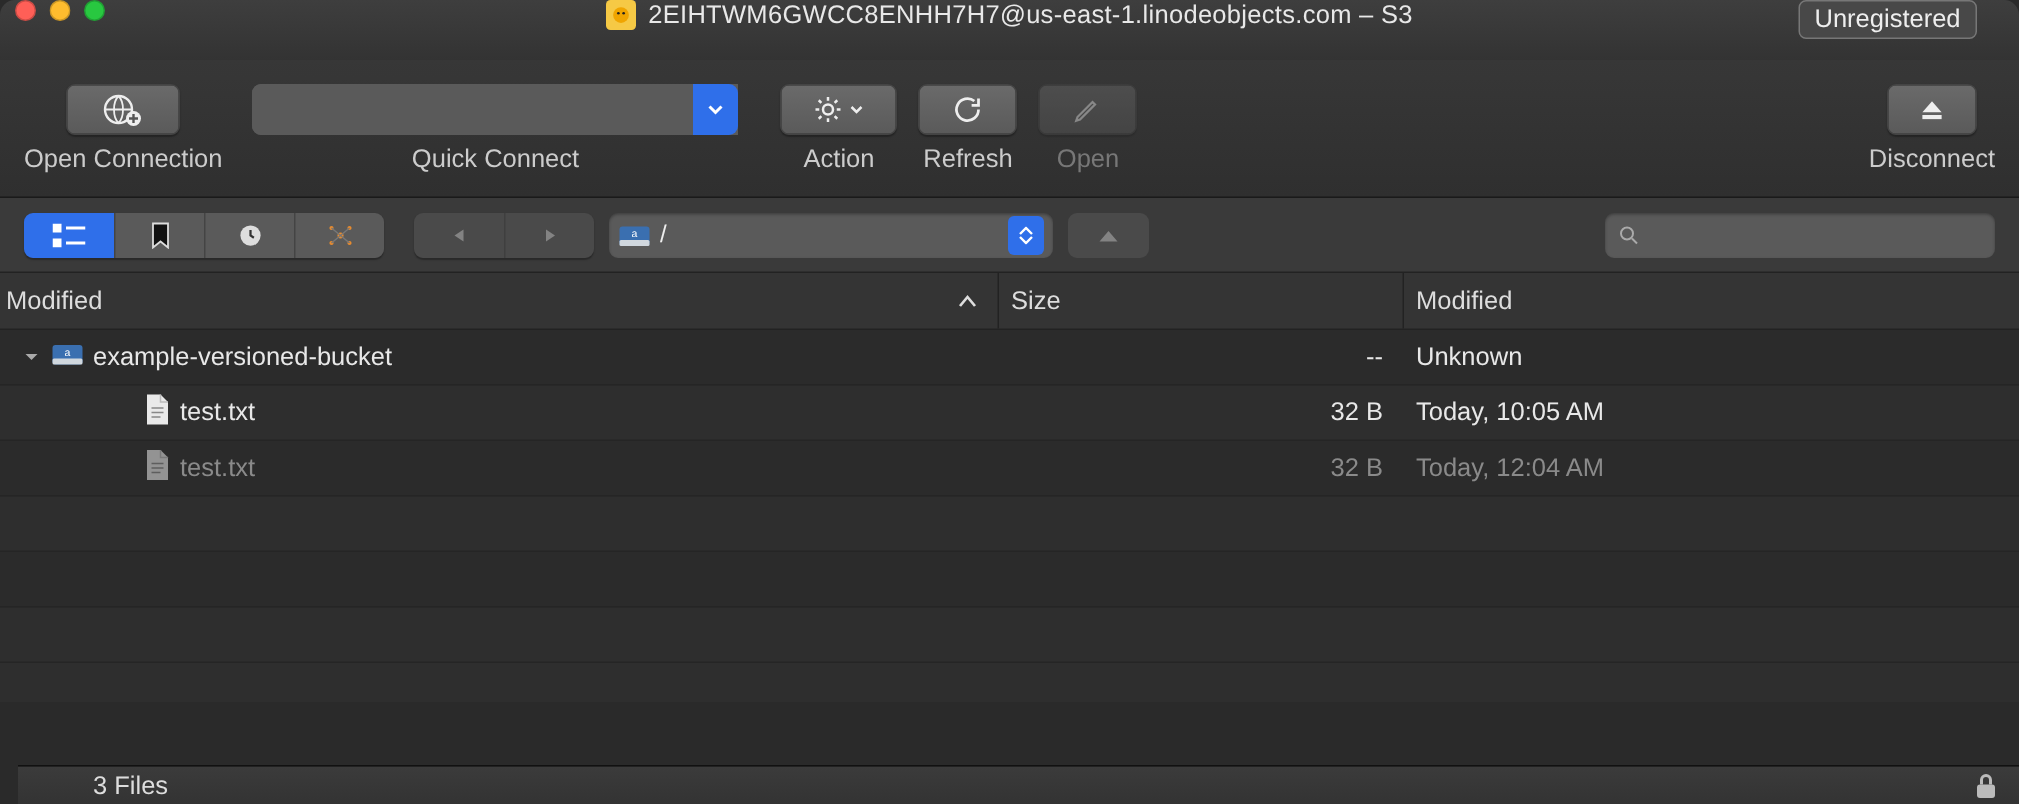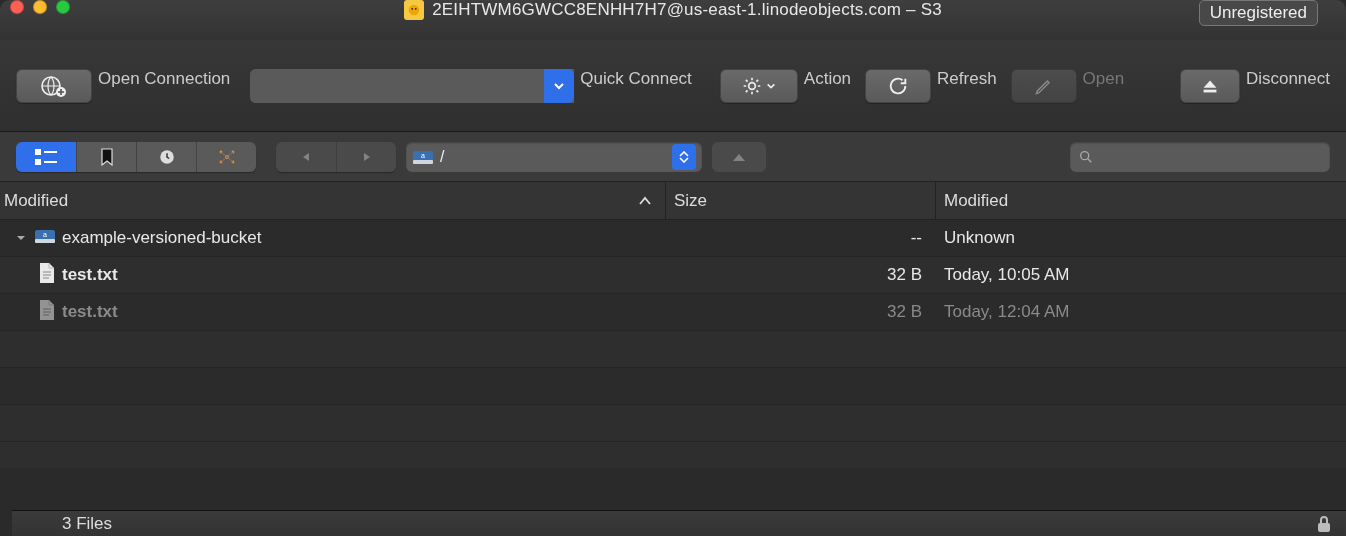--- a/index.html
+++ b/index.html
@@ -12,21 +12,21 @@
   .light.red { background: #ff5f57; border: 0.5px solid rgba(0,0,0,0.2); }
   .light.yellow { background: #febc2e; border: 0.5px solid rgba(0,0,0,0.2); }
   .light.green { background: #28c840; border: 0.5px solid rgba(0,0,0,0.2); }
   .title-center { position: absolute; left: 0; right: 0; display: flex; align-items: center; justify-content: center; gap: 8px; pointer-events: none; }
   .title-text { font-size: 17px; color: #e8e8e8; font-weight: 400; letter-spacing: 0.2px; }
   .title-icon { width: 20px; height: 20px; background: #f6c945; border-radius: 3px; display:flex; align-items:center; justify-content:center; }
   .unreg { margin-left: auto; margin-right: 18px; font-size: 17px; color: #eee; padding: 2px 10px; border: 1px solid #777; border-radius: 5px; background: #484848; }
 
   
   .toolbar { height: 92px; background: linear-gradient(#373737, #2f2f2f); display: flex; align-items: center; padding: 0 16px; border-bottom: 1px solid #1a1a1a; }
-  .tb-item { display: flex; flex-direction: row; align-items: flex-start; gap: 6px; }
+  .tb-item { display: flex; flex-direction: column; align-items: center; gap: 6px; }
   .tb-label { font-size: 17px; color: #ccc; font-weight: 400; }
   .tb-label.disabled { color: #777; }
   .tb-btn { height: 34px; border-radius: 6px; background: linear-gradient(#6a6a6a,#5a5a5a); border: 0.5px solid #444; display: flex; align-items: center; justify-content: center; color: #eee; box-shadow: 0 1px 1px rgba(0,0,0,0.3); }
   .tb-btn.disabled { opacity: 0.45; }
   .open-conn-btn { width: 76px; }
   .quick-connect { width: 324px; height: 34px; background: #5a5a5a; border-radius: 6px 0 0 6px; position: relative; display:flex; }
   .quick-connect-field { flex:1; background:#5a5a5a; border-top-left-radius:6px; border-bottom-left-radius:6px; }
   .quick-connect-arrow { width: 30px; background: #2f6fea; border-top-right-radius:6px; border-bottom-right-radius:6px; display:flex; align-items:center; justify-content:center; }
   .gear-btn { width: 78px; }
   .refresh-btn { width: 66px; }
@@ -61,21 +61,21 @@
   .list { background:#2e2e2e; height: 248px; overflow: hidden; }
   .row { height: 37px; display: flex; align-items: center; font-size: 17px; color:#e8e8e8; border-bottom: 1px solid #252525; }
   .row:nth-child(odd) { background:#2b2b2b; }
   .row.dim { color:#8a8a8a; }
   .cell { padding: 0 8px; }
   .cell.name { flex:1; display:flex; align-items:center; gap:6px; }
   .cell.size { width:270px; text-align:right; justify-content:flex-end; display:flex; padding-right:14px; }
   .cell.modified { width:410px; }
   .tw { display:inline-flex; width:14px; justify-content:center; color:#aaa; }
   .indent0 { padding-left: 14px; }
-  .indent1 { padding-left: 38px; font-weight: bold; }
+  .indent1 { padding-left: 96px; }
   .row.empty { border-bottom: 1px solid #252525; }
 
   
   .statusbar { position:absolute; bottom:0; left:12px; right:0; height:26px; background:linear-gradient(#3b3b3b,#333); border-top:1px solid #111; display:flex; align-items:center; padding:0 14px; font-size:17px; color:#ddd; }
   .lock { margin-left:auto; color:#bbb; }
 
   
   .svg { display:block; }
   .bucket-icon { width:22px; height:18px; }
   .file-icon { width:18px; height:22px; }

